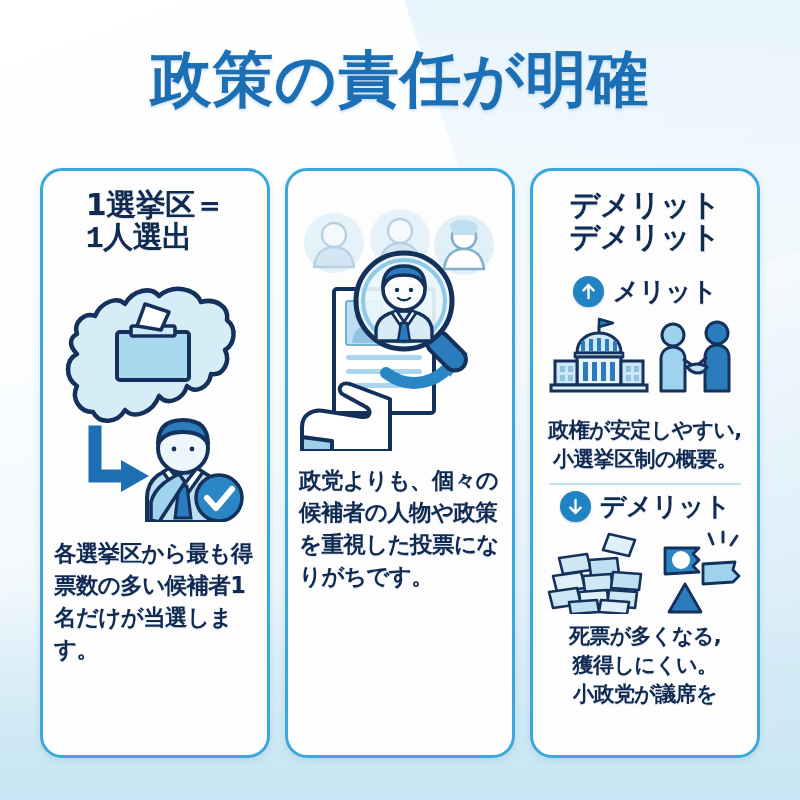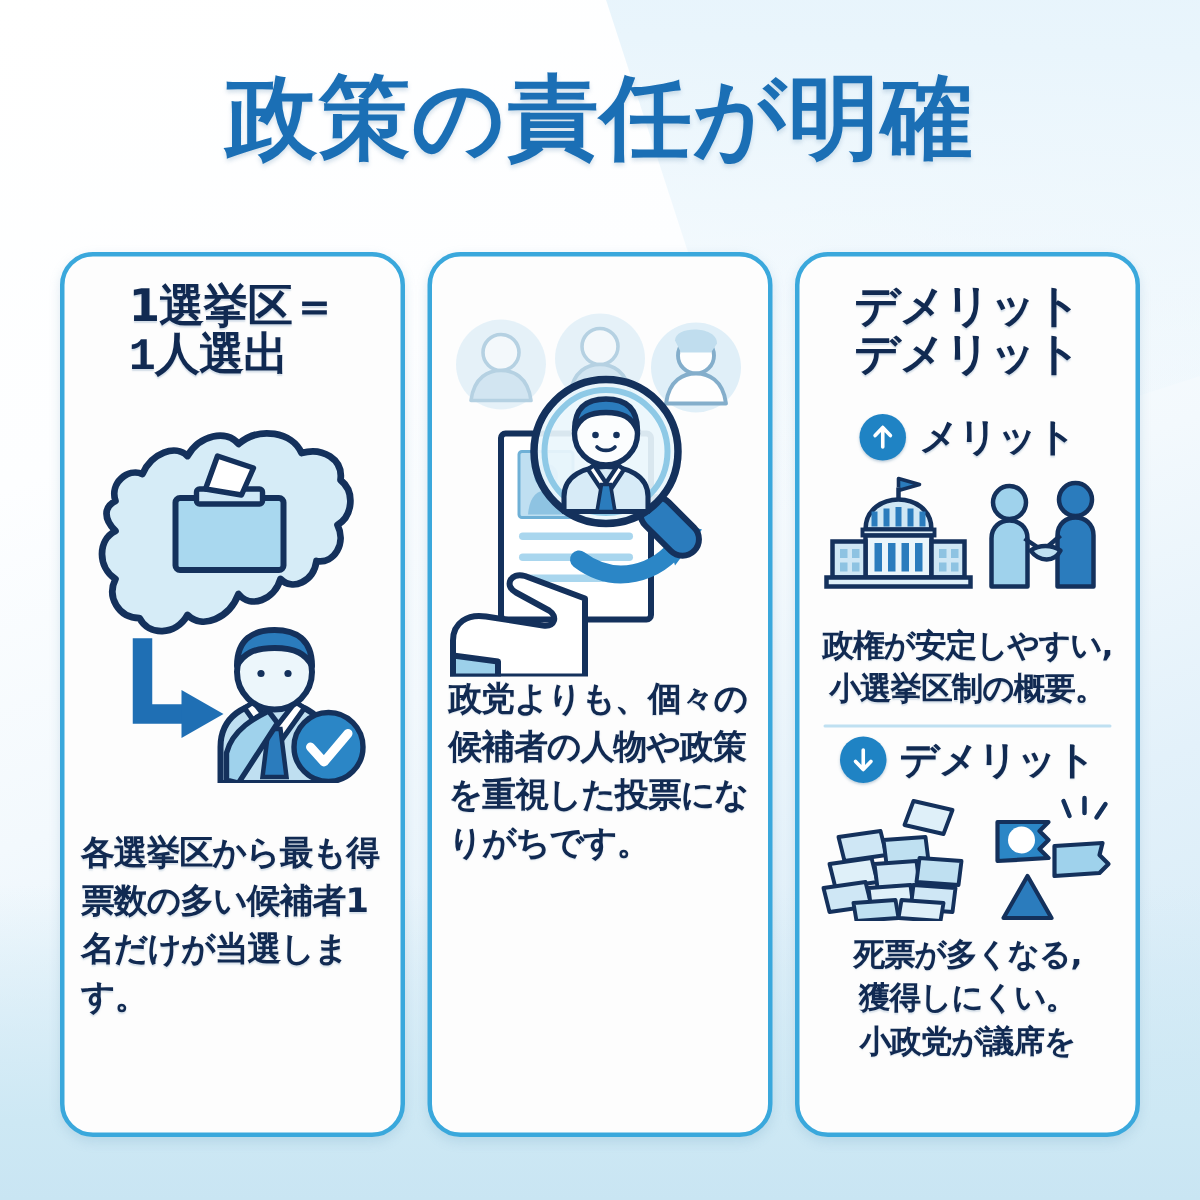--- a/index.html
+++ b/index.html
@@ -207,21 +207,21 @@
             <circle cx="119" cy="177" r="2.4" fill="#14315c"></circle>
             <circle cx="137" cy="177" r="2.4" fill="#14315c"></circle>
           </g>
           <g>
             <circle cx="164" cy="226" r="23" fill="#2b86c6" stroke="#14315c" stroke-width="3.6"></circle>
             <path d="M152 226 L161 236 L177 217" fill="none" stroke="#ffffff" stroke-width="6" stroke-linecap="round" stroke-linejoin="round"></path>
           </g>
         </svg>
       </div>
 
-      <div class="card-body" style="margin-top:32px;">各選挙区から最も得票数の多い候補者1名だけが当選します。</div>
+      <div class="card-body" style="margin-top:16px;">各選挙区から最も得票数の多い候補者1名だけが当選します。</div>
     </div>
 
     <div class="card">
 
       <div class="art" style="margin-top:18px;">
         <svg width="204" height="246" viewBox="0 0 204 246">
 
           <g opacity="0.5">
             <circle cx="36" cy="38" r="30" fill="#cfe7f5"></circle>
             <circle cx="36" cy="30" r="12" fill="#eaf5fb" stroke="#6fa6c9" stroke-width="2.4"></circle>
@@ -267,21 +267,21 @@
             <path d="M100 93 C103 96 109 96 112 93" fill="none" stroke="#14315c" stroke-width="2.4" stroke-linecap="round"></path>
           </g>
 
           <g>
             <path d="M4 246 L4 222 C4 210 14 204 26 206 L64 212 C72 213 74 206 68 202 L46 190 C38 186 42 176 52 179 L92 194 L92 246 Z" fill="#ffffff" stroke="#14315c" stroke-width="4" stroke-linejoin="round"></path>
             <path d="M4 246 L4 232 L34 236 L34 246 Z" fill="#9cd0ea" stroke="#14315c" stroke-width="4" stroke-linejoin="round"></path>
           </g>
         </svg>
       </div>
 
-      <div class="card-body" style="">政党よりも、個々の候補者の人物や政策を重視した投票になりがちです。</div>
+      <div class="card-body" style="margin-top:14px;">政党よりも、個々の候補者の人物や政策を重視した投票になりがちです。</div>
     </div>
 
     <div class="card">
       <div class="card-heading">
         <span>デメリット</span>
         <span class="l2">デメリット</span>
       </div>
 
       <div class="section" style="margin-top:16px;">
         <div class="badge-row">

